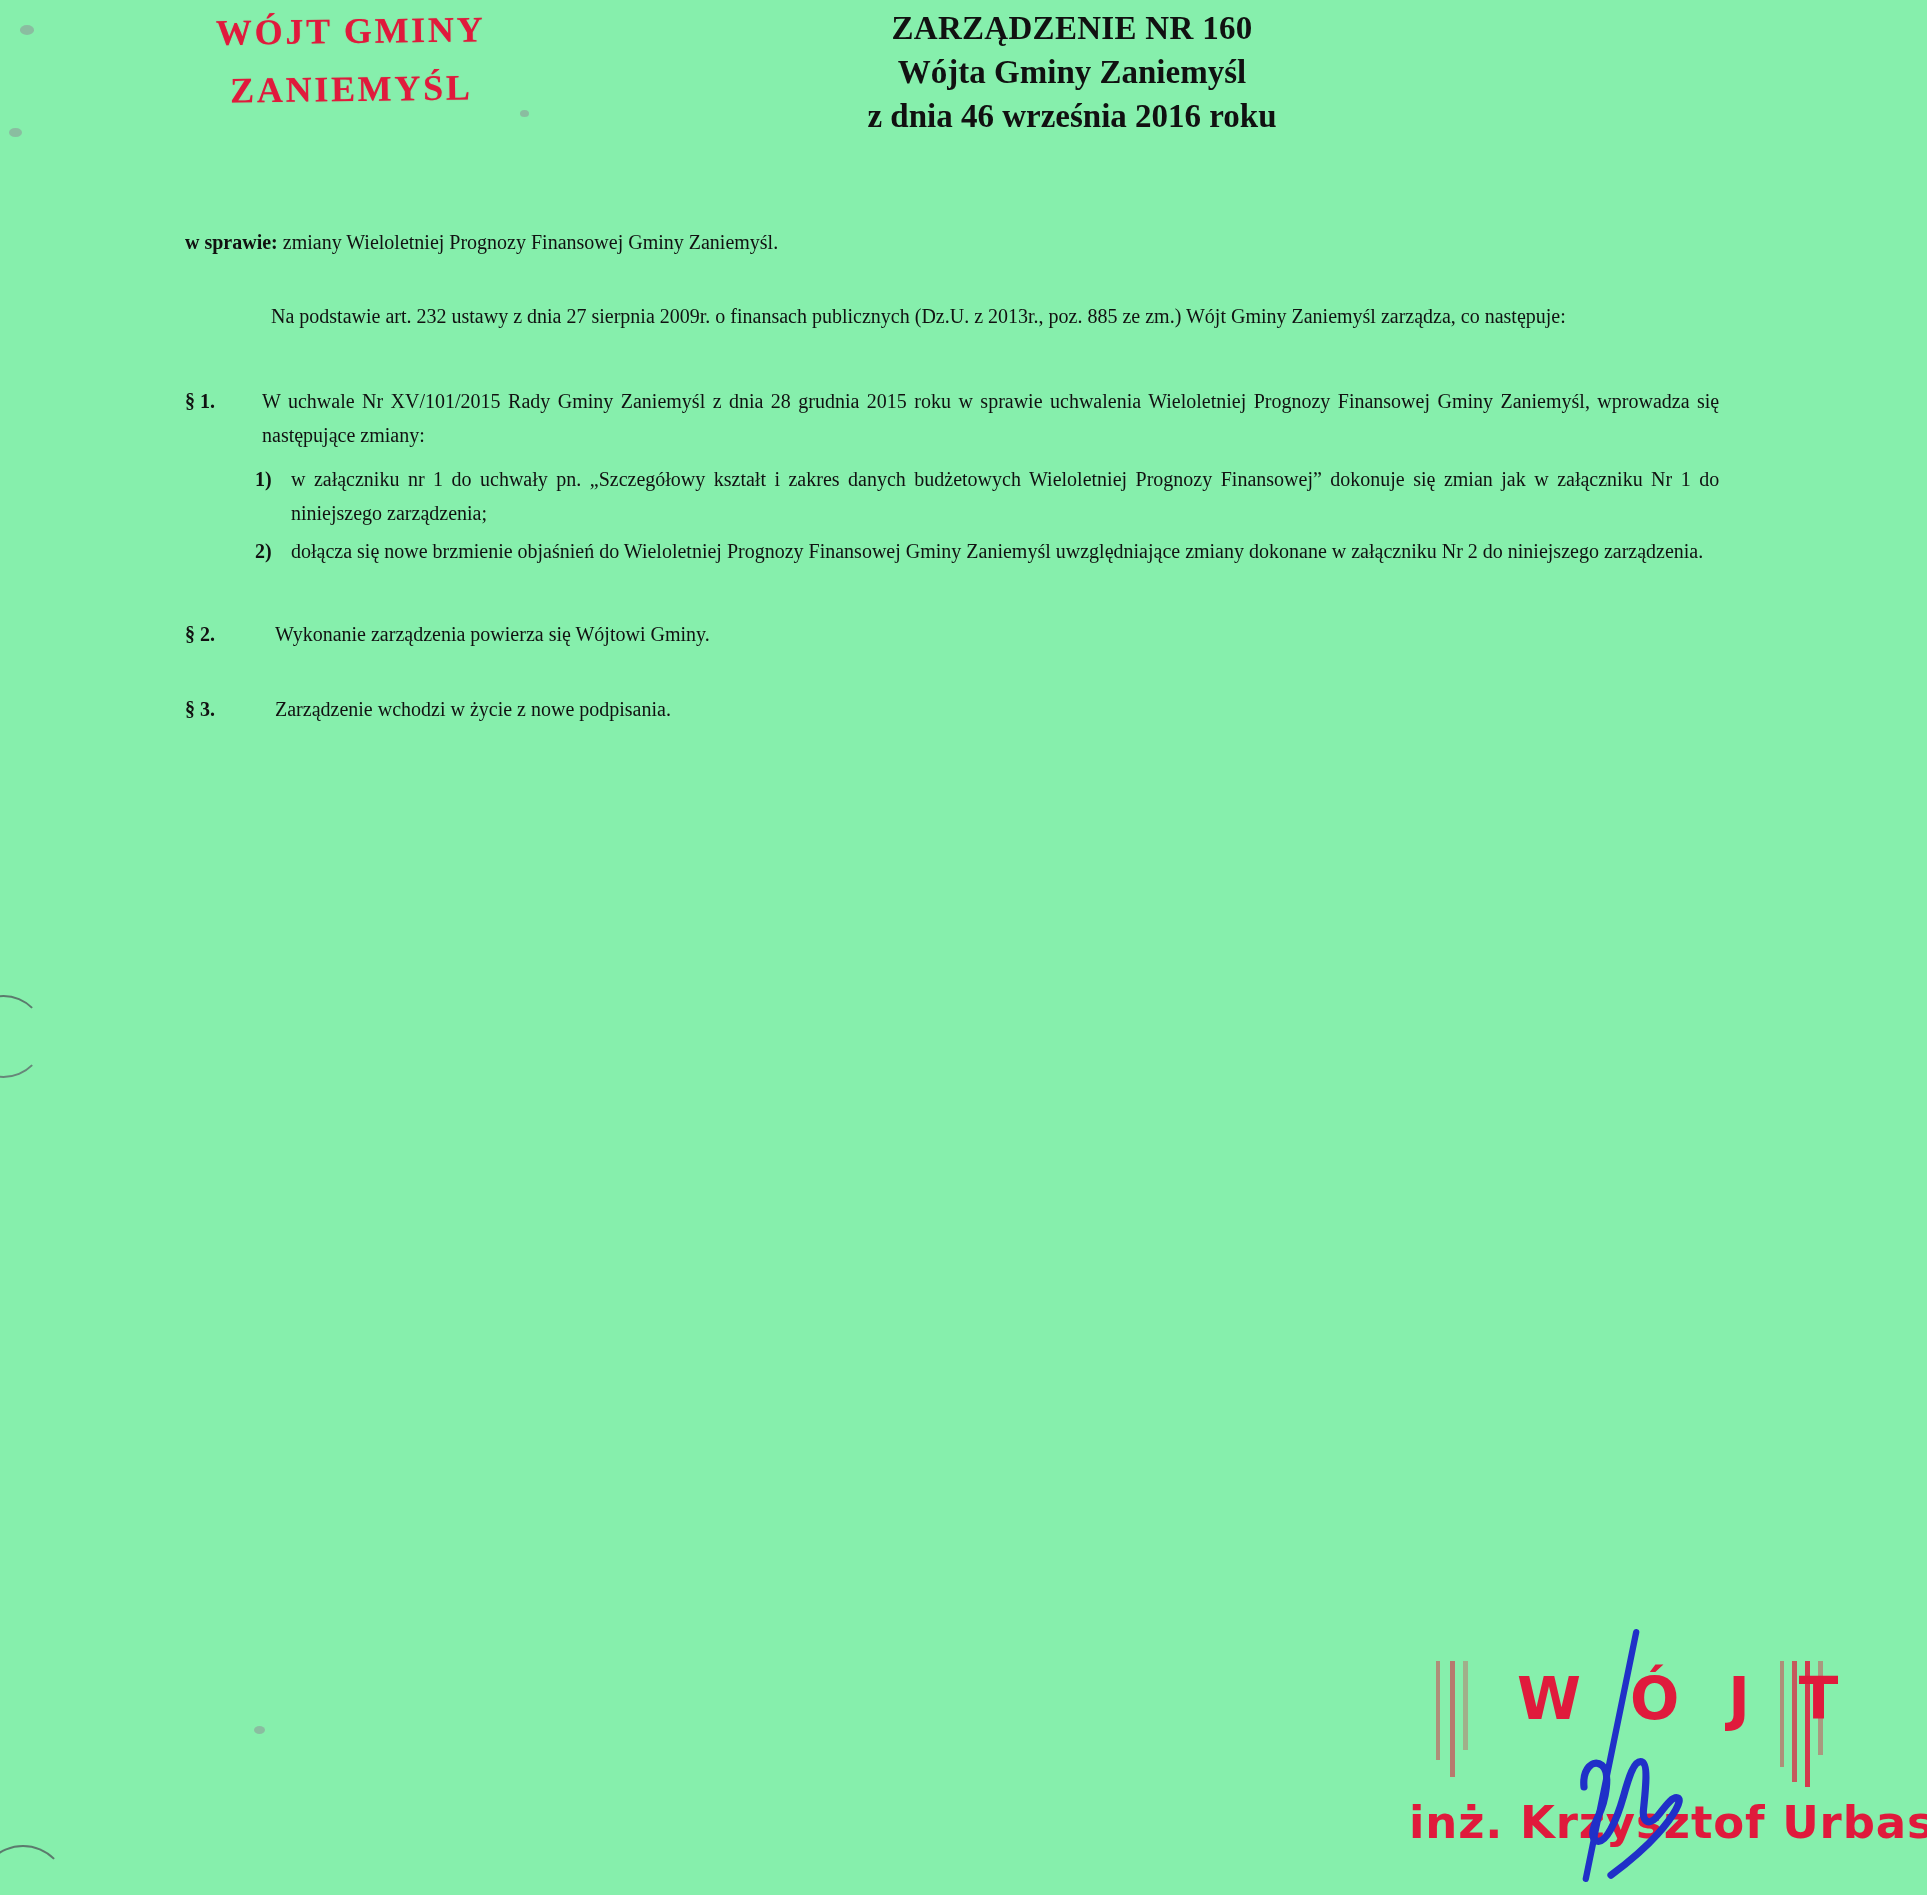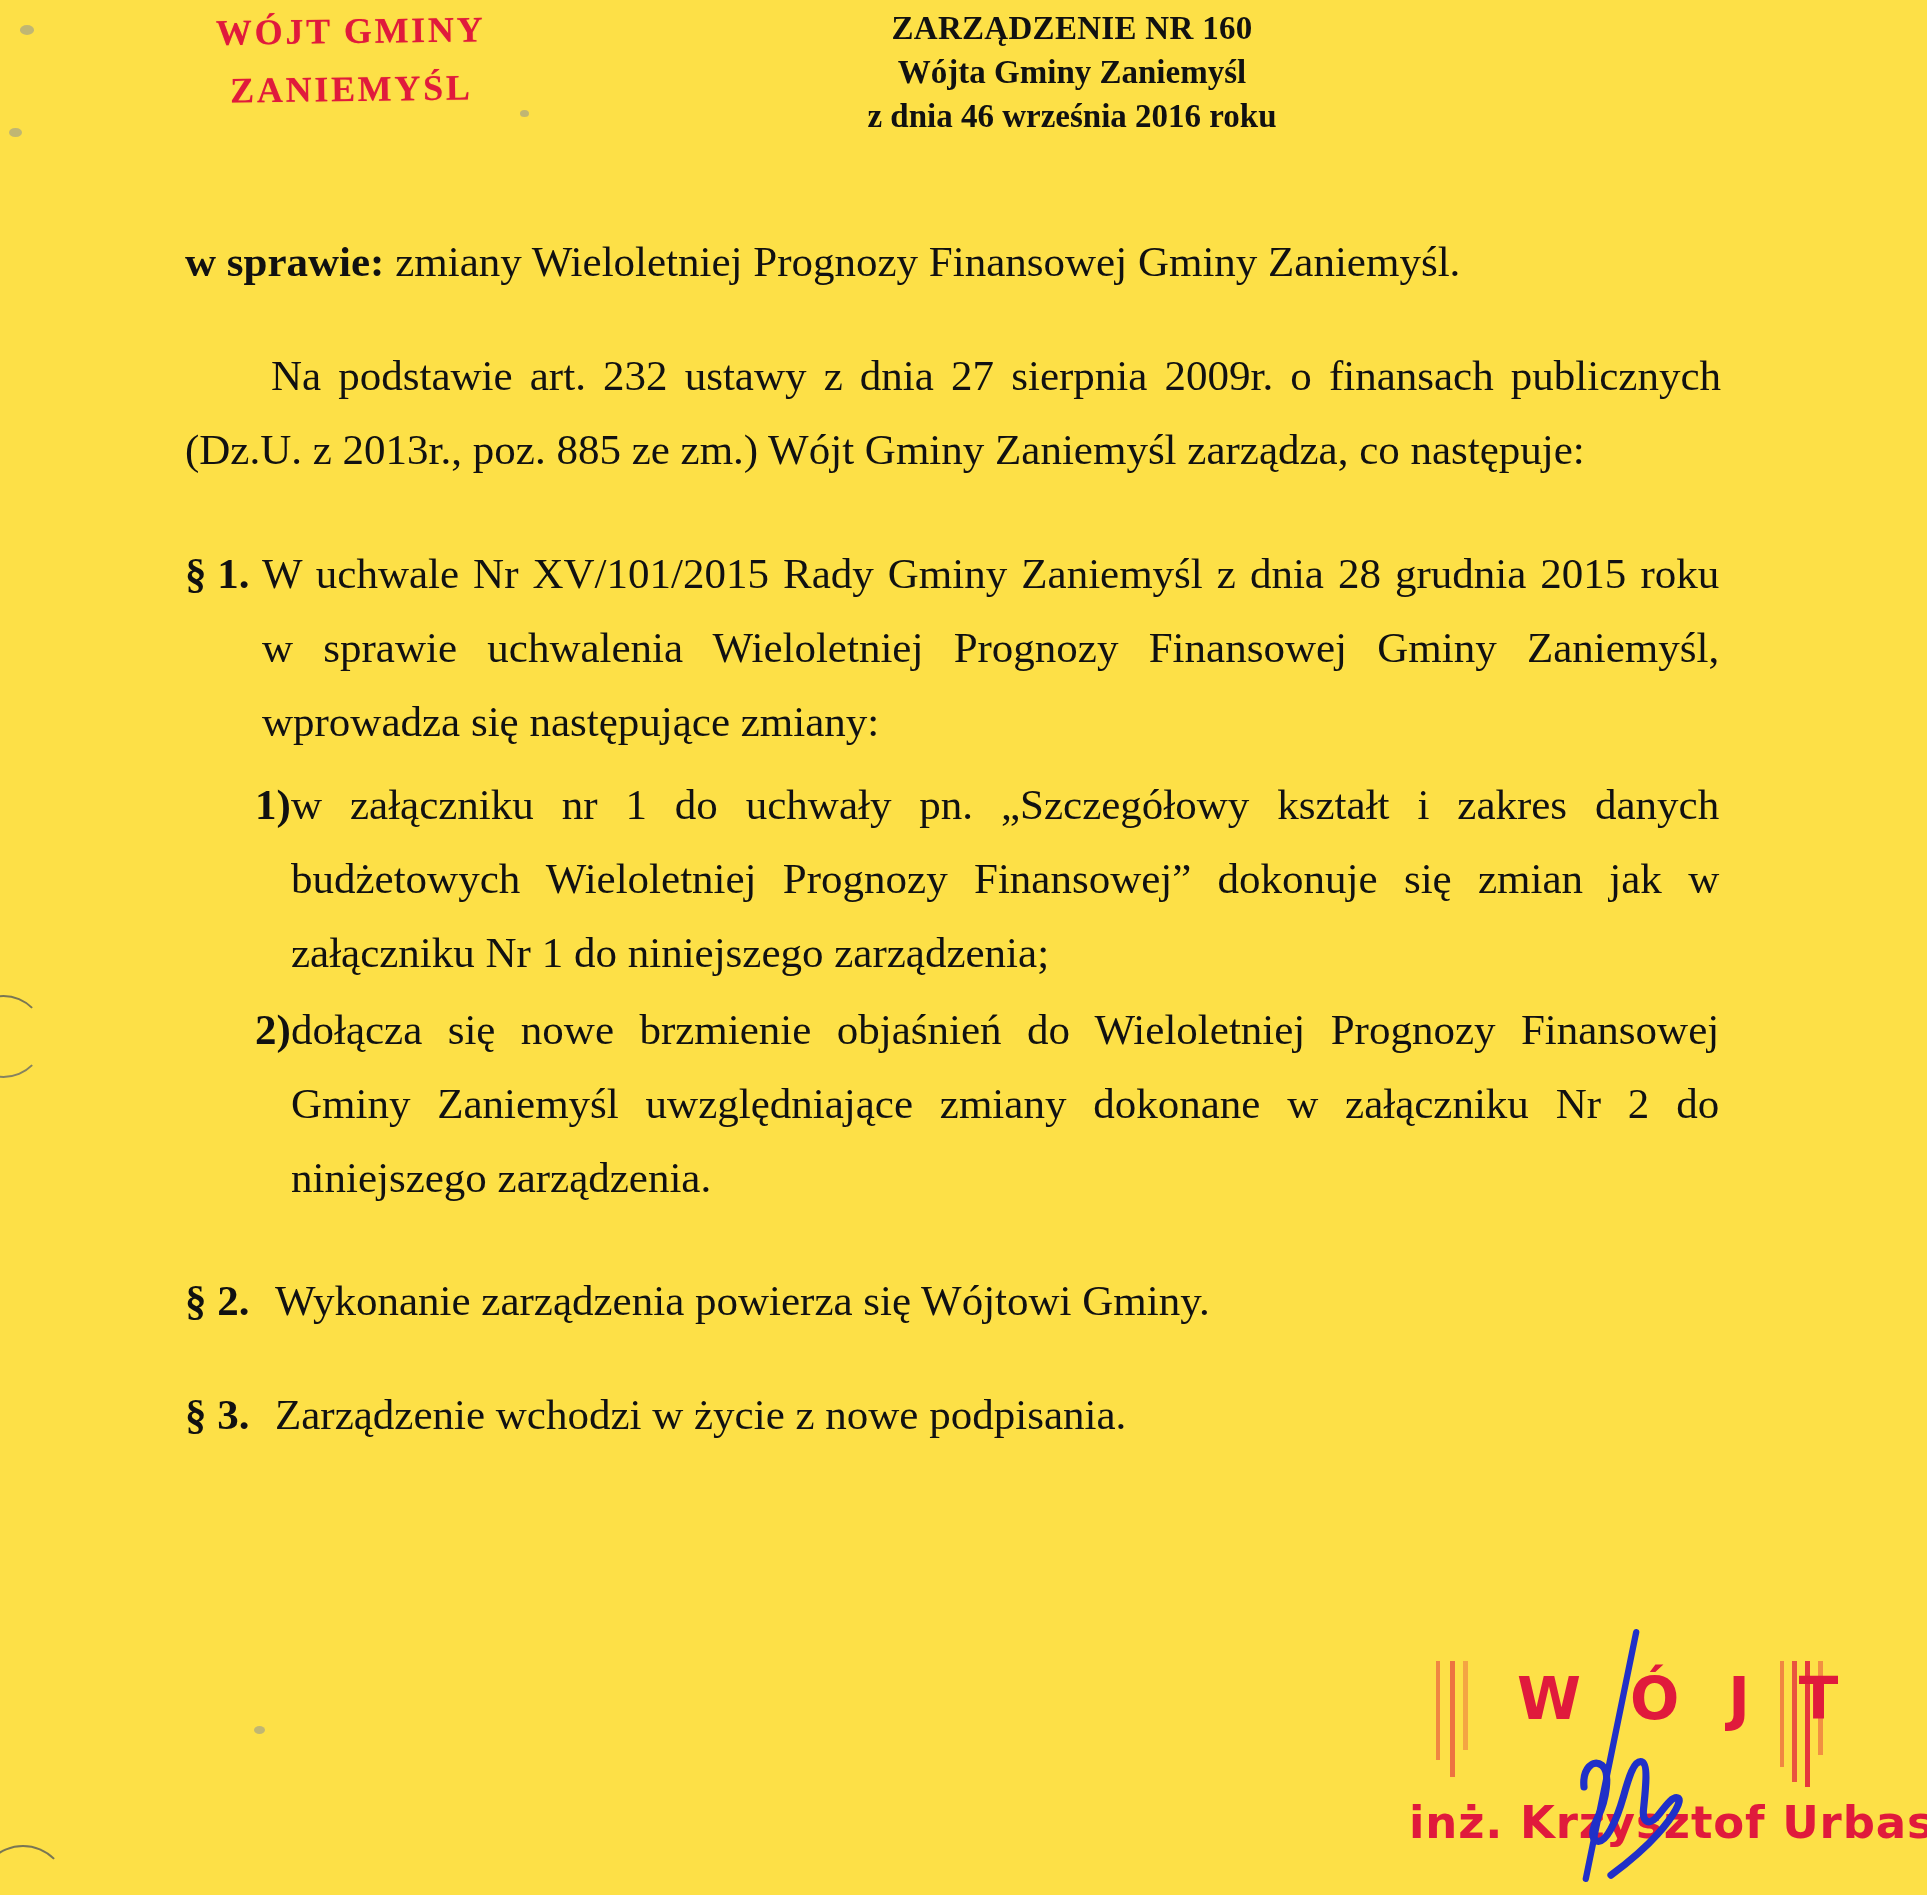--- a/index.html
+++ b/index.html
@@ -5,21 +5,21 @@
 <style>
   html, body {
     margin: 0;
     padding: 0;
     background: #ffffff;
   }
   .page {
     position: relative;
     width: 1927px;
     height: 1896px;
-    background: #fde047;
+    background: #86efac;
     overflow: hidden;
     font-family: "Liberation Serif", "DejaVu Serif", serif;
     color: #111111;
   }
 
   
   .scan-speck {
     position: absolute;
     background: #8e9398;
     opacity: .55;
@@ -65,21 +65,21 @@
   .doc-title .t1 { font-size: 33px; letter-spacing: 0.3px; }
   .doc-title .t2 { font-size: 33px; }
   .doc-title .t3 { font-size: 33px; }
 
   
   .body-wrap {
     position: absolute;
     left: 185px;
     top: 225px;
     width: 1536px;
-    font-size: 43px;
+    font-size: 20px;
     line-height: 1.72;
   }
 
   p.block {
     margin: 0;
     text-align: justify;
     text-justify: inter-word;
   }
   p.subject { margin-bottom: 40px; }
   p.basis {

